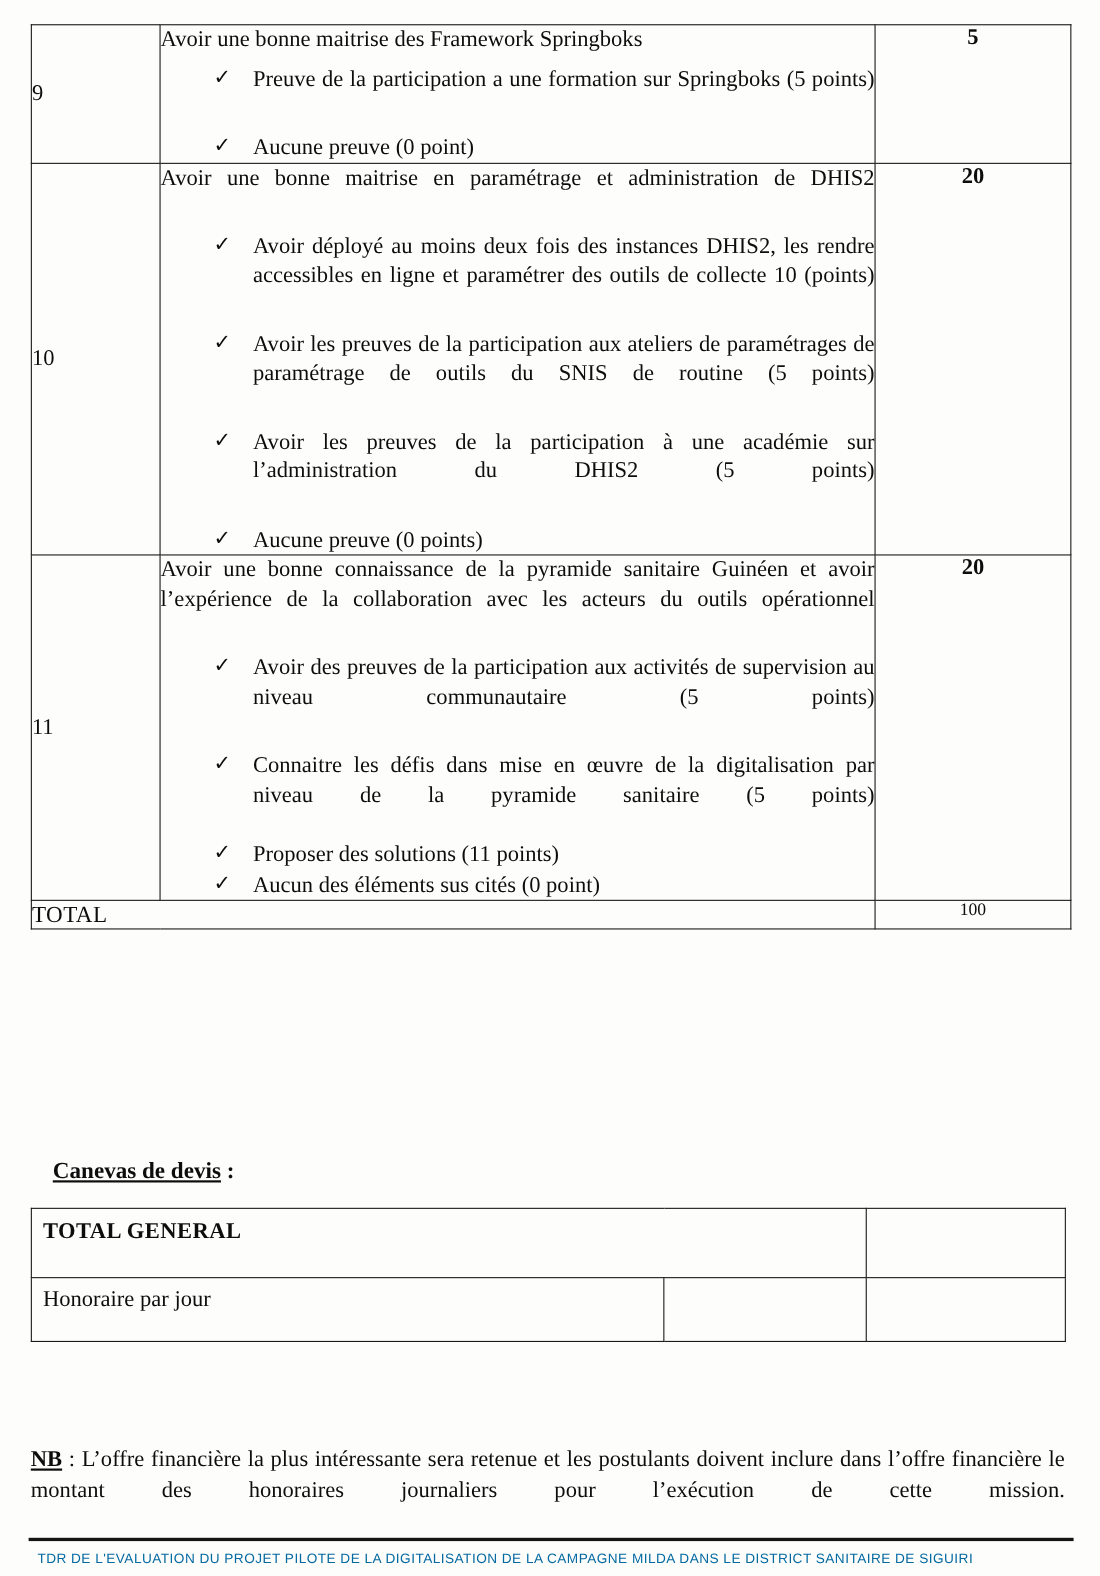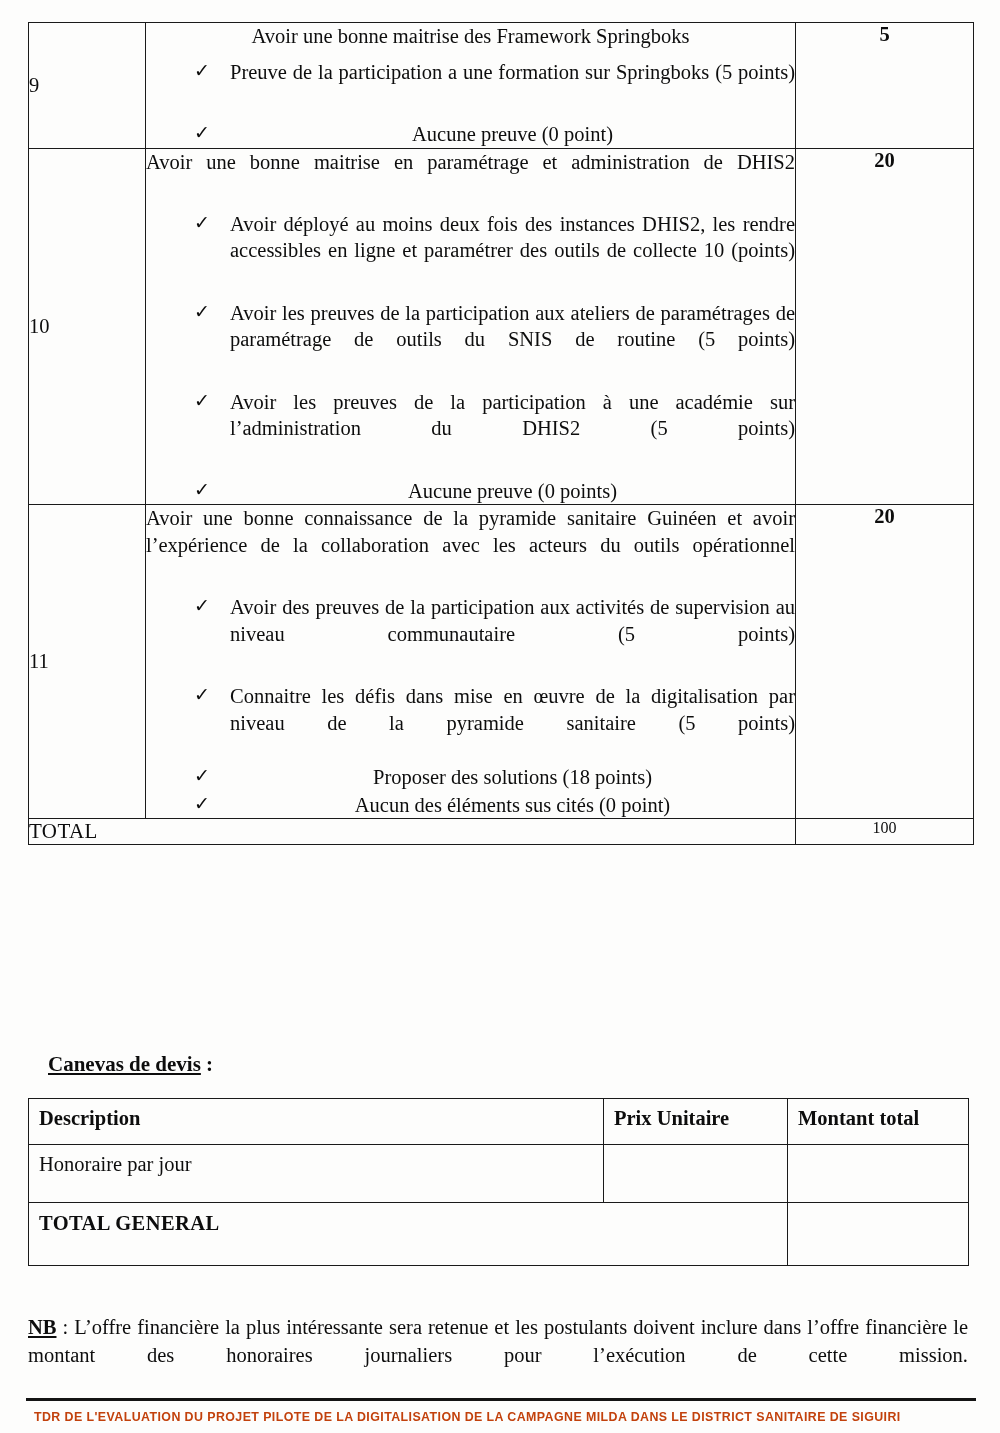--- a/index.html
+++ b/index.html
@@ -93,21 +93,21 @@
   ul.checks > li .txt:after {
     content: "";
     display: inline-block;
     width: 100%;
   }
   .crit-head:after {
     content: "";
     display: inline-block;
     width: 100%;
   }
-  .nojust { text-align: center; }
+  .nojust { text-align: left; }
   .nojust:after { display: none !important; }
 
   .total-label {
     font-size: 21px;
     padding: 6px 0 8px 12px;
     letter-spacing: 0.4px;
     margin-left: 28px;
   }
   .total-score {
     text-align: center;
@@ -191,23 +191,23 @@
     height: 2.5px;
     background: #141414;
   }
   .footer-text {
     position: absolute;
     left: 34px;
     top: 1410px;
     width: 940px;
     font-family: "Liberation Sans", "DejaVu Sans", sans-serif;
     font-size: 12.4px;
-    font-weight: bold;
+    font-weight: normal;
     letter-spacing: 0.42px;
-    color: #c2410c;
+    color: #0369a1;
     white-space: nowrap;
   }
 </style>
 </head>
 <body>
 
 <div class="page">
 
   <table class="score-table">
     <colgroup>
@@ -269,21 +269,21 @@
             <li>
               <span class="tick">✓</span>
               <span class="txt">Avoir des preuves de la participation aux activités de supervision au niveau communautaire (5 points)</span>
             </li>
             <li>
               <span class="tick">✓</span>
               <span class="txt">Connaitre les défis dans mise en œuvre de la digitalisation par niveau de la pyramide sanitaire (5 points)</span>
             </li>
             <li class="tight">
               <span class="tick">✓</span>
-              <span class="txt nojust">Proposer des solutions (18 points)</span>
+              <span class="txt nojust">Proposer des solutions (11 points)</span>
             </li>
             <li class="tight">
               <span class="tick">✓</span>
               <span class="txt nojust">Aucun des éléments sus cités (0 point)</span>
             </li>
           </ul>
         </td>
         <td class="score-cell">20</td>
       </tr>
 
@@ -301,33 +301,28 @@
   </div>
 
   <table class="devis-table">
     <colgroup>
       <col class="d-desc">
         <col class="d-pu">
         <col class="d-mt">
     </colgroup>
     <tbody>
       <tr>
-        <td class="hdr">Description</td>
-        <td class="hdr">Prix Unitaire</td>
-        <td class="hdr">Montant total</td>
+        <td class="totalgen" colspan="2">TOTAL GENERAL</td>
+        <td class="totalgen"></td>
       </tr>
       <tr>
         <td class="cellspace">Honoraire par jour</td>
         <td class="cellspace"></td>
         <td class="cellspace"></td>
       </tr>
-      <tr>
-        <td class="totalgen" colspan="2">TOTAL GENERAL</td>
-        <td class="totalgen"></td>
-      </tr>
     </tbody>
   </table>
 
   <p class="nb-para" id="nb2">
     <span class="u-bold-underline">NB</span><span> : L’offre financière la plus intéressante sera retenue et les postulants doivent inclure dans l’offre financière le montant des honoraires journaliers pour l’exécution de cette mission.</span>
   </p>
 
   <div class="footer-rule"></div>
   <div class="footer-text">TDR DE L'EVALUATION DU PROJET PILOTE DE LA DIGITALISATION DE LA CAMPAGNE MILDA DANS LE DISTRICT SANITAIRE DE SIGUIRI</div>
 

